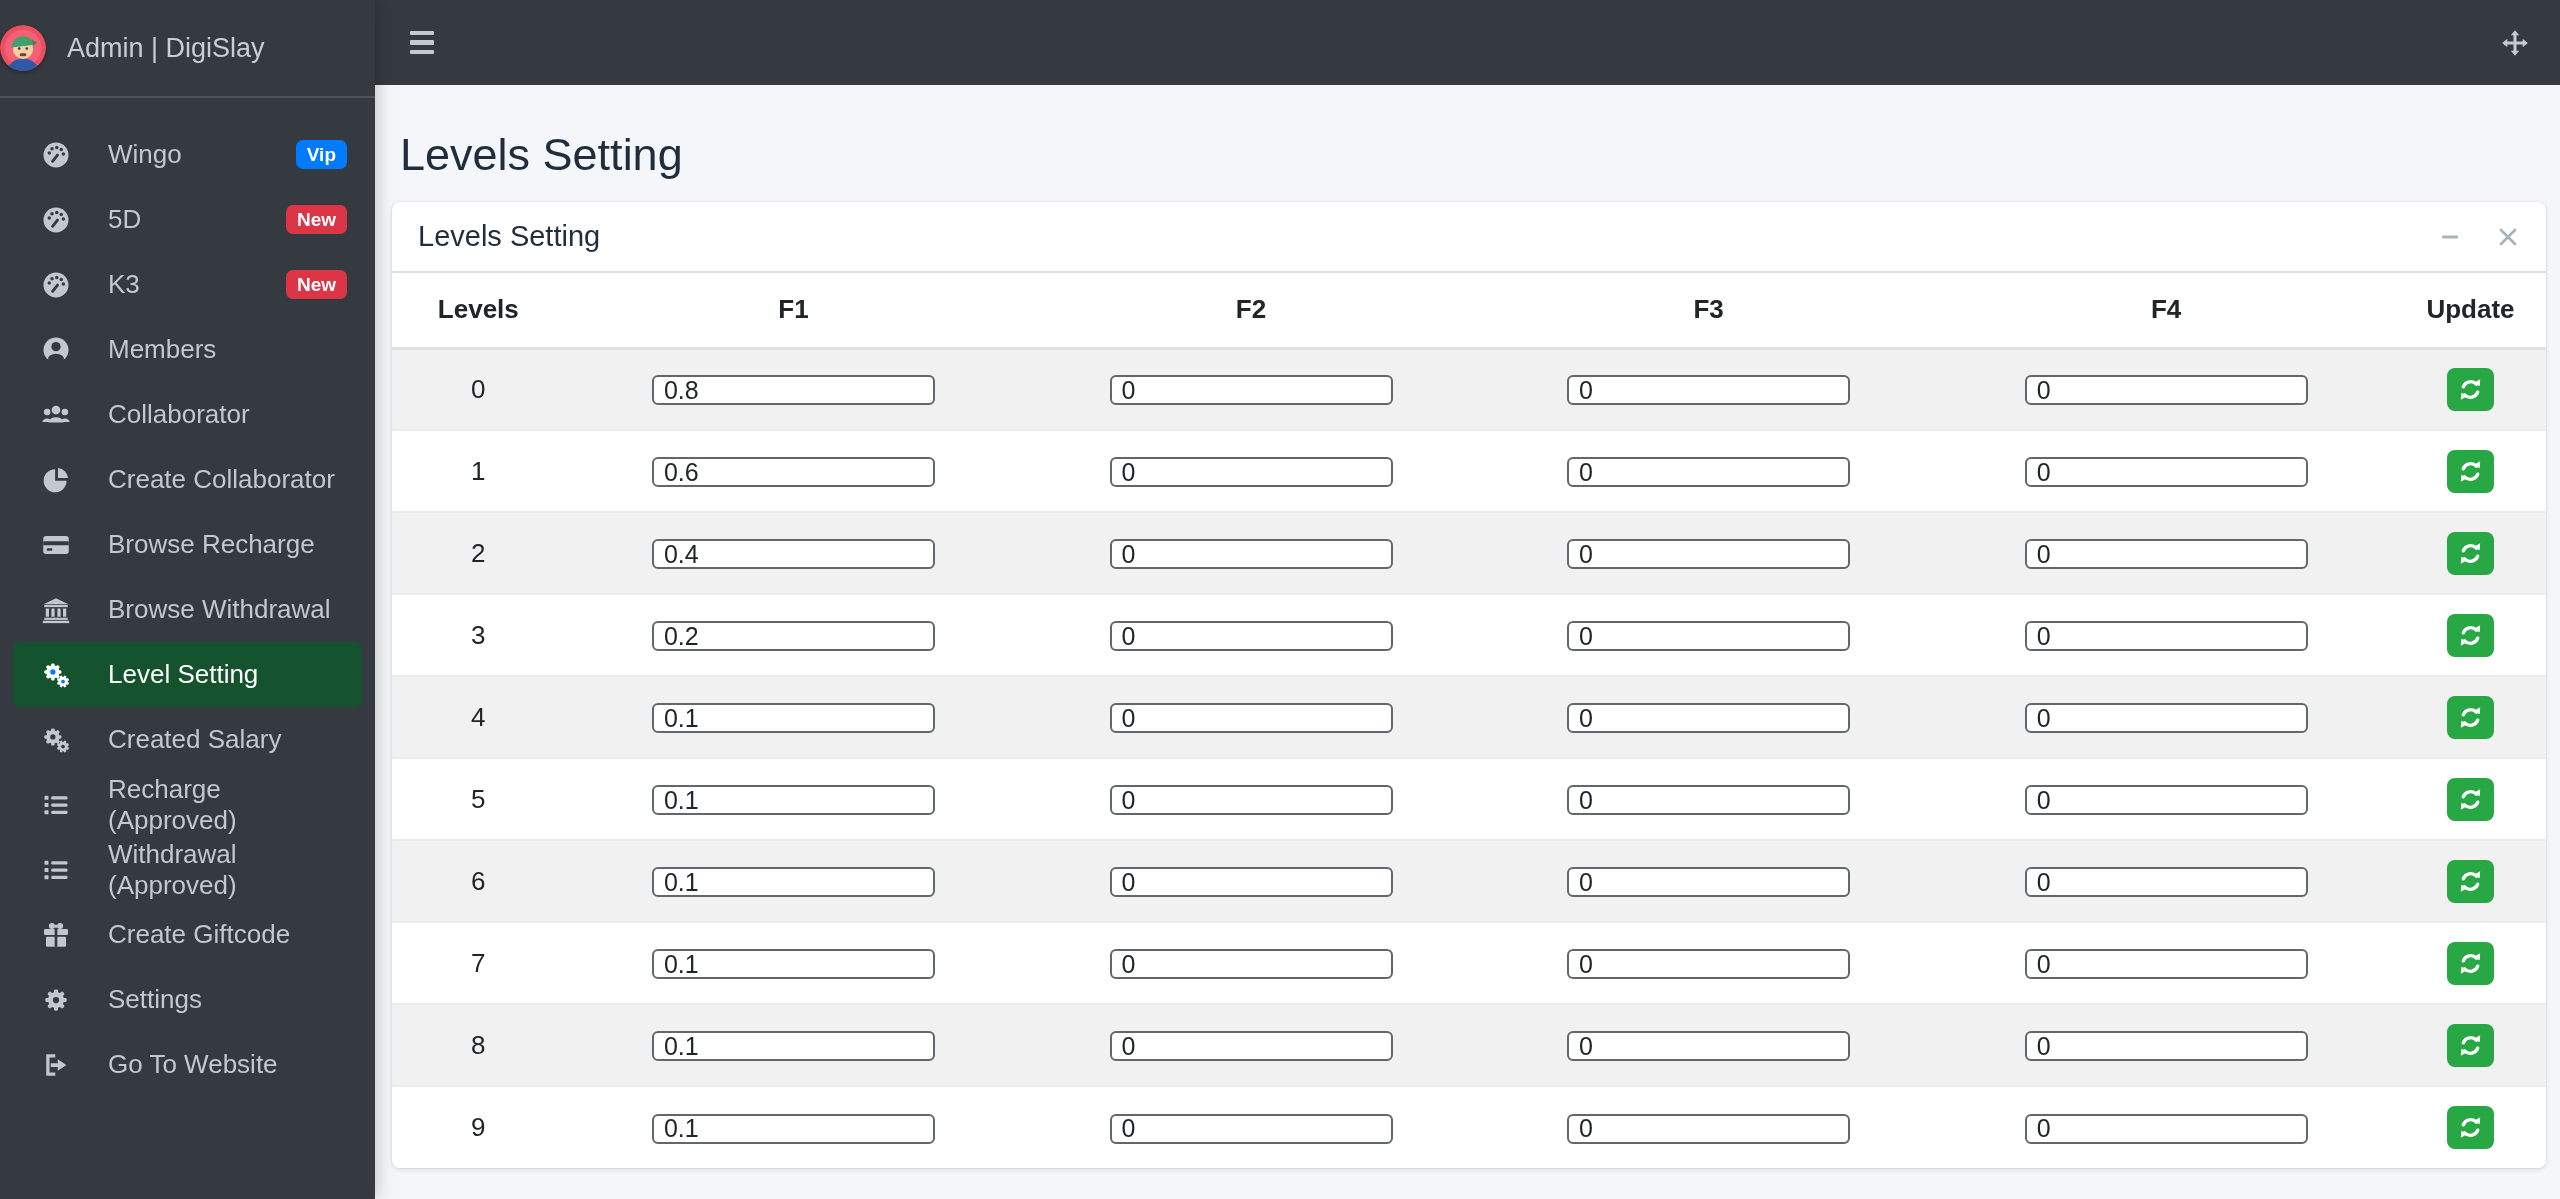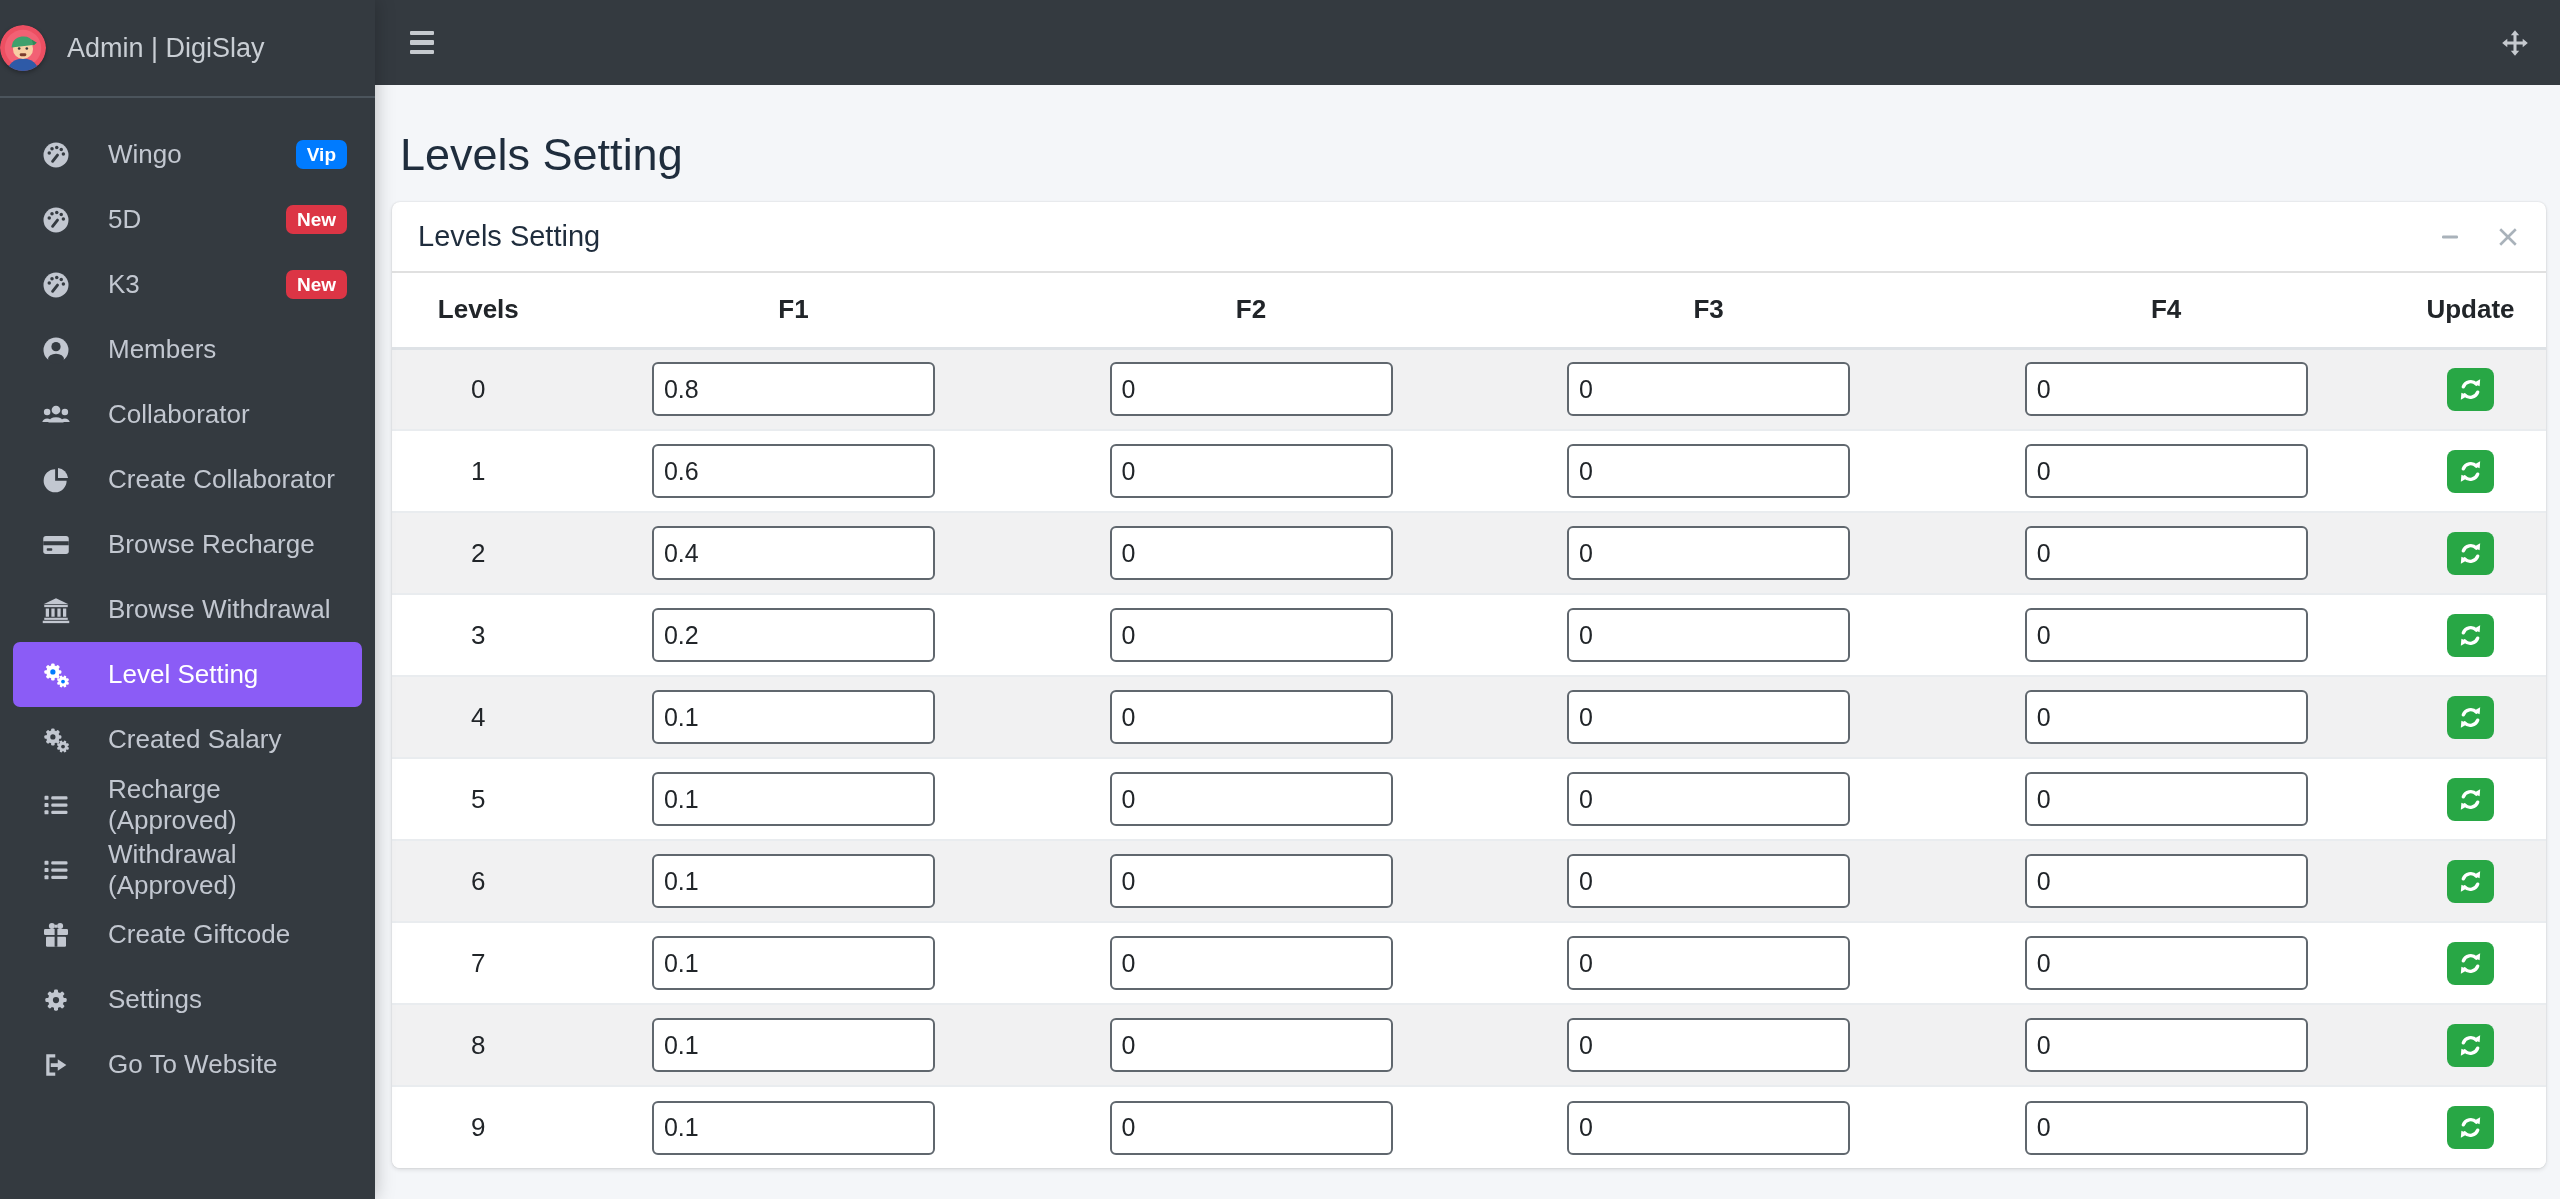--- a/index.html
+++ b/index.html
@@ -16,21 +16,21 @@
     box-shadow:0 2px 4px rgba(0,0,0,.3); }
   .avatar svg { display:block; width:100%; height:100%; }
   .brand-text { margin-left:21px; font-size:27px; color:#c9ced4; }
 
   .menu { list-style:none; padding:24px 13px 0 13px; }
   .item { height:65px; display:flex; align-items:center; padding:0 15px 0 26px;
     border-radius:7px; color:#c2c7d0; font-size:26px; cursor:pointer;gap:20px; }
   .item .icon { width:34px; height:30px; margin-right:15px; display:flex;
     align-items:center; justify-content:center; flex:0 0 34px; }
   .item .icon svg { width:30px; height:30px; display:block; }
-  .item.active { background:#8b5cf6; color:#fff; }
+  .item.active { background:#14532d; color:#fff; }
   .item svg .hole { fill:#343a40; }
   .item.active svg .hole { fill:#007bff; }
   .badge { margin-left:auto; color:#fff; font-size:19px; font-weight:bold;
     padding:5px 11px; border-radius:7px; line-height:1; }
 
   
   .main { flex:1; display:flex; flex-direction:column; height:100%; }
   .topbar { height:85px; background:#343a40; display:flex; align-items:center;
     padding:0 31px; flex:0 0 85px; }
   .menu-toggle { background:none; border:none; cursor:pointer; display:flex;
@@ -54,21 +54,21 @@
   table { width:100%; border-collapse:collapse; font-size:26px; color:#212529; }
   thead th { height:75px; font-weight:bold; text-align:center; background:#fff;
     border-bottom:3px solid #dee2e6; }
   tbody td { height:82px; text-align:center; border-top:2px solid #e9ecef; }
   tbody tr:nth-child(odd) { background:#f1f1f2; }
   tbody tr:nth-child(even) { background:#fff; }
   th.col-levels, td.col-levels { width:8%; }
   th.col-f, td.col-f { width:21.2%; }
   th.col-update, td.col-update { width:7%; }
 
-  .cell-input { width:283px; height:54px; border:2px solid #60676e; border-radius:6px;
+  .cell-input { width:283px; height:30px; border:2px solid #60676e; border-radius:6px;
     background:#fff; font-size:25px; font-family:inherit; color:#212529;
     padding:0 10px; vertical-align:middle; }
   .update-btn { width:47px; height:43px; background:#28a745; border:none; border-radius:8px;
     cursor:pointer; display:inline-flex; align-items:center; justify-content:center;
     vertical-align:middle; }
   .update-btn svg { width:27px; height:27px; display:block; }
 </style>
 </head>
 <body>
 

